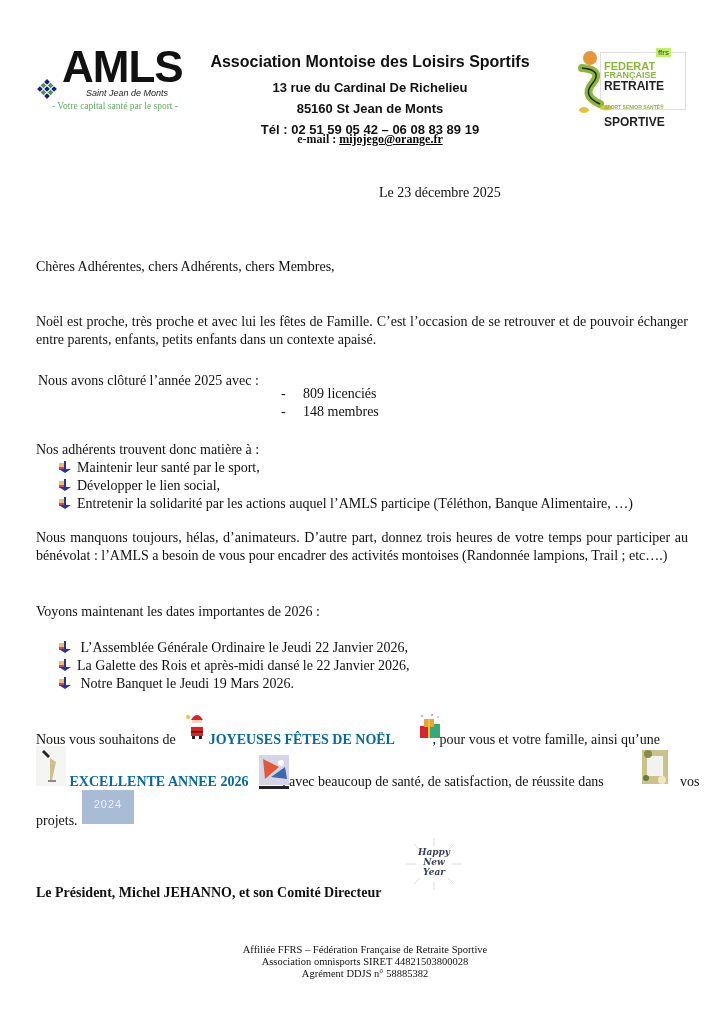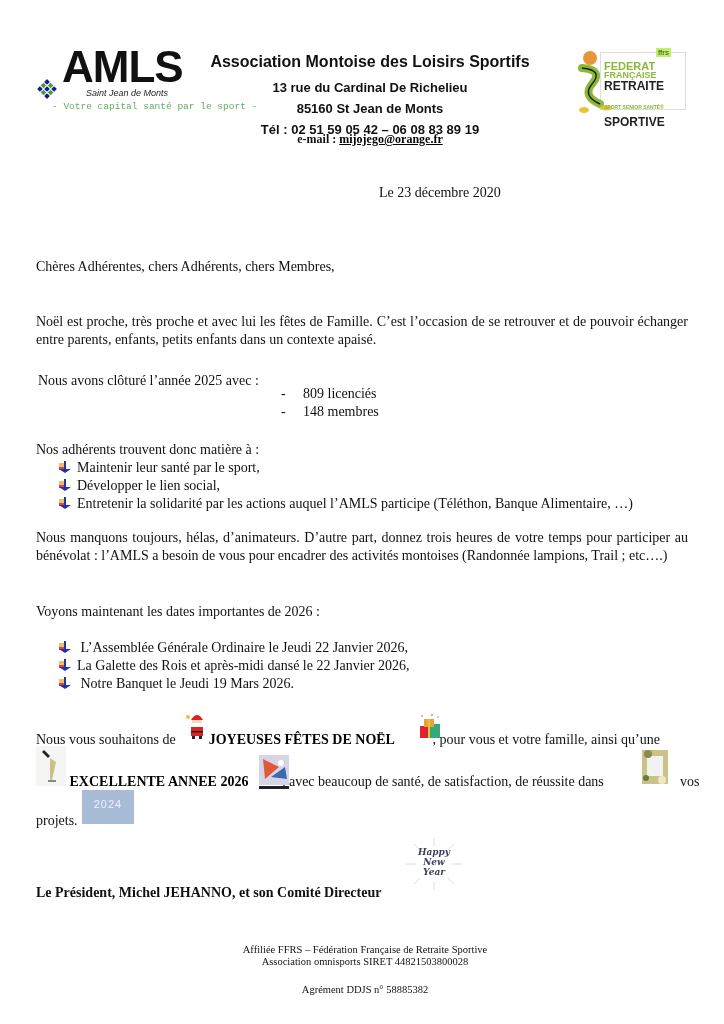--- a/index.html
+++ b/index.html
@@ -6,21 +6,21 @@
   body { width: 724px; height: 1024px; position: relative; overflow: hidden;
          font-family: "Liberation Serif", serif; color: #111; }
   .abs { position: absolute; }
 
   
   .logo-amls { left: 36px; top: 48px; width: 160px; height: 72px; }
   .amls-word { position: absolute; left: 26px; top: -6px; font-family: "Liberation Sans", sans-serif;
                font-weight: bold; font-size: 44px; letter-spacing: -1px; color: #111; }
   .amls-sub  { position: absolute; left: 50px; top: 40px; font-family: "Liberation Sans", sans-serif;
                font-style: italic; font-size: 9px; color: #222; }
-  .amls-motto{ position: absolute; left: 16px; top: 53px; font-family: Liberation Mono, monospace;
+  .amls-motto{ position: absolute; left: 16px; top: 53px; font-family: Liberation Serif, serif;
                font-size: 9.5px; color: #5fae5f; white-space: nowrap; }
   .diamond { position: absolute; left: 0; top: 30px; width: 22px; height: 22px; }
 
   .hdr { left: 190px; width: 360px; text-align: center; font-family: "Liberation Sans", sans-serif;
          font-weight: bold; color: #111; }
   .hdr-title { top: 53px; font-size: 16px; }
   .hdr-l1 { top: 80px; font-size: 13px; }
   .hdr-l2 { top: 101px; font-size: 13px; }
   .hdr-l3 { top: 122px; font-size: 13px; }
   .hdr-mail { top: 130px; left: 190px; width: 360px; text-align: center; font-family: "Liberation Serif", serif;
@@ -43,30 +43,30 @@
   .d1 { top: 385px; }
   .d2 { top: 403px; }
   .p3 { left: 36px; top: 441px; }
   .bl { left: 58px; white-space: nowrap; }
   .bl .ic { display: inline-block; width: 14px; height: 14px; position: relative; vertical-align: -2px; margin-right: 5px; }
   .b1 { top: 459px; } .b2 { top: 477px; } .b3 { top: 495px; }
   .p4 { top: 529px; }
   .p5 { left: 36px; top: 603px; }
   .e1 { top: 639px; } .e2 { top: 657px; } .e3 { top: 675px; }
 
-  .gold { color: #000000; font-weight: bold; }
+  .gold { color: #0369a1; font-weight: bold; }
   .wish1 { left: 36px; top: 731px; white-space: nowrap; }
   .wish2 { left: 36px; top: 773px; white-space: nowrap; }
   .wish3 { left: 36px; top: 812px; }
 
   .img { position: absolute; }
   .sig { left: 36px; top: 885px; font-weight: bold; font-size: 14px; }
 
   .foot { left: 200px; width: 330px; text-align: center; font-size: 10.5px; line-height: 12px; }
-  .f1 { top: 944px; } .f2 { top: 956px; } .f3 { top: 968px; margin-top: 16px; }
+  .f1 { top: 944px; } .f2 { top: 956px; } .f3 { top: 968px; }
 </style>
 </head>
 <body>
 
 <div class="abs logo-amls">
   <svg class="diamond" viewBox="0 0 22 22">
     <g transform="rotate(45 11 11)">
       <rect x="4" y="4" width="4" height="4" fill="#1a1a8c"></rect>
         <rect x="9" y="4" width="4" height="4" fill="#4a9a4a"></rect>
         <rect x="14" y="4" width="4" height="4" fill="#1a1a8c"></rect>
@@ -101,21 +101,21 @@
     <ellipse cx="32" cy="64" rx="6" ry="2.5" fill="#e8c33a"></ellipse>
   </svg>
   <div style="position:absolute;left:82px;top:4px;font-family:'Liberation Sans',sans-serif;font-size:8px;color:#444;background:#bef264;padding:0 2px;">ffrs</div>
   <div class="ffrs-t" style="top:16px;font-size:11px;color:#8cb83a;">FEDERAT</div>
   <div class="ffrs-t" style="top:26px;font-size:9px;color:#8cb83a;">FRANÇAISE</div>
   <div class="ffrs-t" style="top:35px;font-size:12px;color:#222;">RETRAITE</div>
   <div class="ffrs-t" style="top:47px;font-size:12px;color:#222;margin-top:24px;">SPORTIVE</div>
   <div class="ffrs-t" style="top:60px;font-size:5px;color:#8cb83a;">SPORT SENIOR SANTÉ®</div>
 </div>
 
-<div class="abs txt date">Le 23 décembre 2020</div>
+<div class="abs txt date">Le 23 décembre 2025</div>
 <div class="abs txt greet">Chères Adhérentes, chers Adhérents, chers Membres,</div>
 <div class="abs txt para p1">Noël est proche, très proche et avec lui les fêtes de Famille. C’est l’occasion de se retrouver et de pouvoir échanger entre parents, enfants, petits enfants dans un contexte apaisé.</div>
 
 <div class="abs txt p2">Nous avons clôturé l’année 2025 avec :</div>
 <div class="abs txt dash d1"><span class="d">-</span><span>809 licenciés</span></div>
 <div class="abs txt dash d2"><span class="d">-</span><span>148 membres</span></div>
 
 <div class="abs txt p3">Nos adhérents trouvent donc matière à :</div>
 <div class="abs txt bl b1"><span class="ic"><svg width="14" height="14" viewBox="0 0 14 14">
         <rect x="1" y="3" width="5" height="5" fill="#f0c060"></rect>

